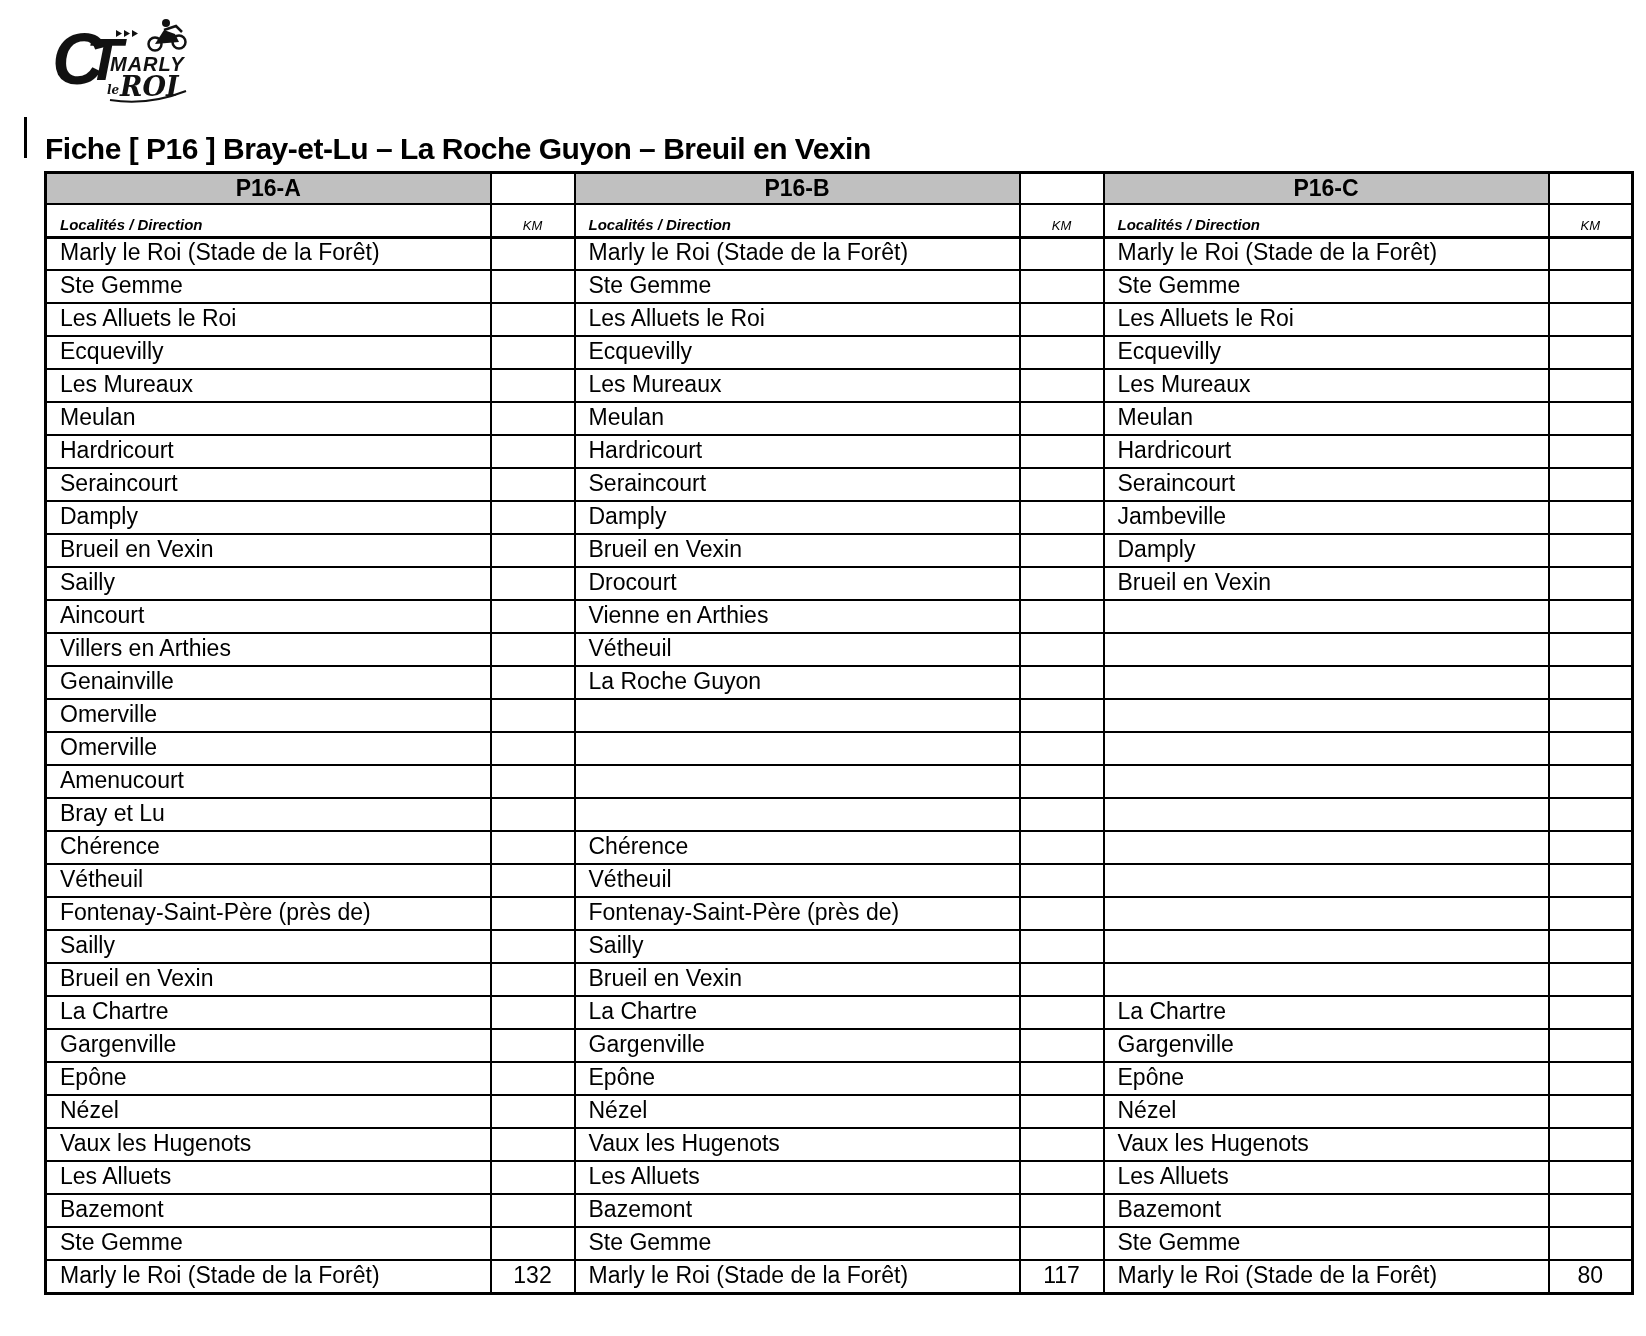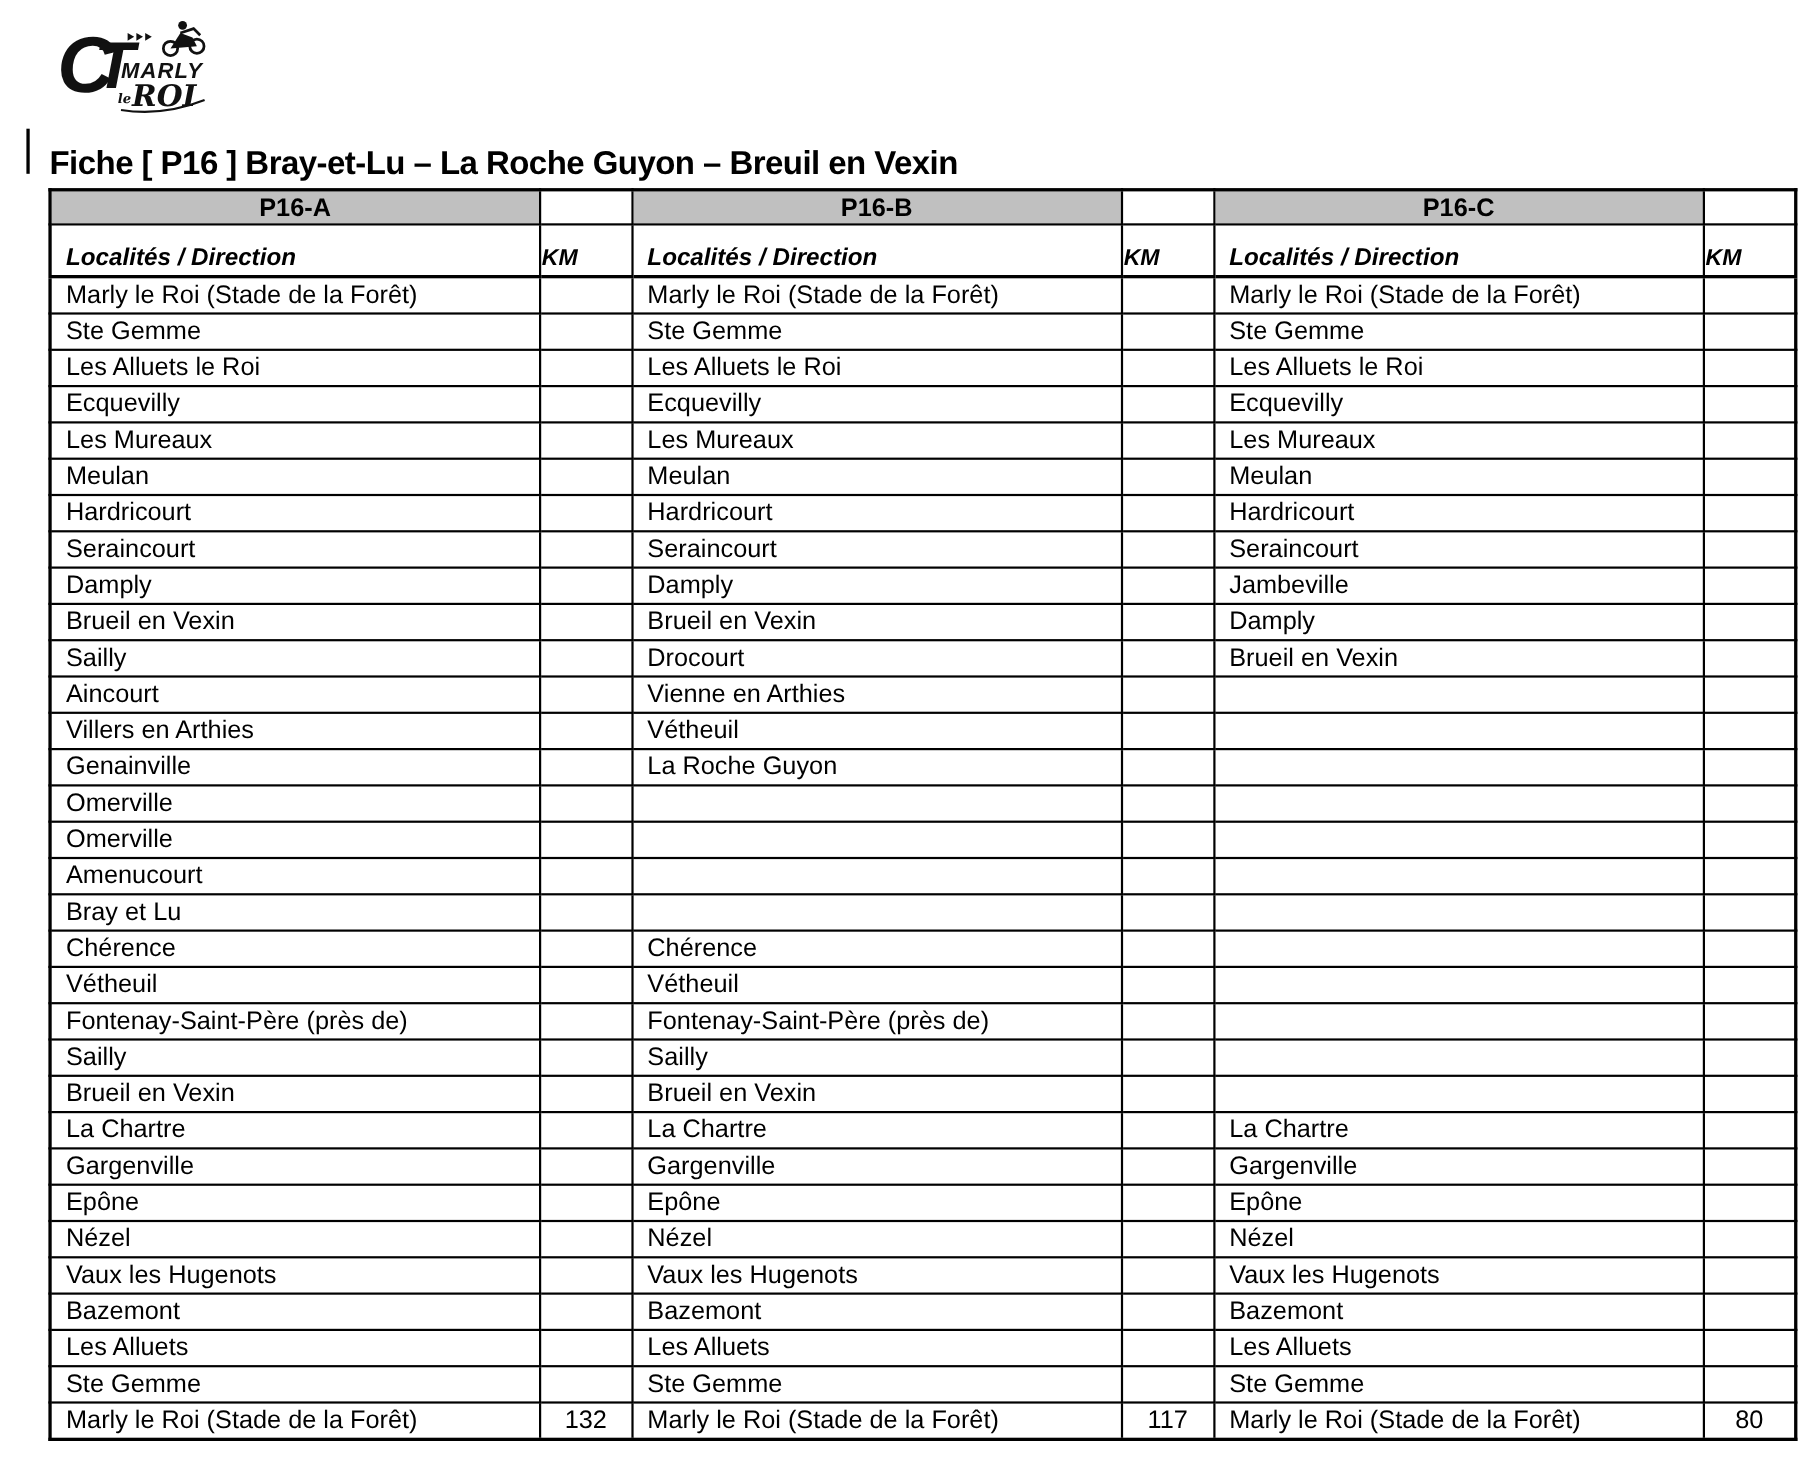--- a/index.html
+++ b/index.html
@@ -66,32 +66,32 @@
     background: #c0c0c0;
     font-size: 23px;
     font-weight: bold;
     text-align: center;
     vertical-align: middle;
   }
   th.sec-km { background: #ffffff; }
 
   tr.colhead-row th { border-bottom: 3px solid #000000; }
   th.loch {
-    font-size: 22px;
+    font-size: 15px;
     font-weight: bold;
     font-style: italic;
     text-align: left;
-    padding: 16px 0 3px 13px;
+    padding: 4px 0 3px 13px;
     vertical-align: bottom;
   }
   th.kmh {
-    font-size: 21px;
-    font-weight: bold;
+    font-size: 13px;
+    font-weight: normal;
     font-style: italic;
-    text-align: left;
+    text-align: center;
     vertical-align: bottom;
     padding-bottom: 3px;
   }
 
   td.loc {
     font-size: 23px;
     text-align: left;
     padding: 0 4px 3px 13px;
     vertical-align: bottom;
   }
@@ -381,33 +381,33 @@
         </tr>
         <tr>
           <td class="loc">Vaux les Hugenots</td>
           <td class="km"></td>
           <td class="loc">Vaux les Hugenots</td>
           <td class="km"></td>
           <td class="loc">Vaux les Hugenots</td>
           <td class="km"></td>
         </tr>
         <tr>
+          <td class="loc">Les Alluets</td>
+          <td class="km"></td>
+          <td class="loc">Les Alluets</td>
+          <td class="km"></td>
+          <td class="loc">Les Alluets</td>
+          <td class="km"></td>
+        </tr>
+        <tr>
           <td class="loc">Bazemont</td>
           <td class="km"></td>
           <td class="loc">Bazemont</td>
           <td class="km"></td>
           <td class="loc">Bazemont</td>
-          <td class="km"></td>
-        </tr>
-        <tr>
-          <td class="loc">Les Alluets</td>
-          <td class="km"></td>
-          <td class="loc">Les Alluets</td>
-          <td class="km"></td>
-          <td class="loc">Les Alluets</td>
           <td class="km"></td>
         </tr>
         <tr>
           <td class="loc">Ste Gemme</td>
           <td class="km"></td>
           <td class="loc">Ste Gemme</td>
           <td class="km"></td>
           <td class="loc">Ste Gemme</td>
           <td class="km"></td>
         </tr>

